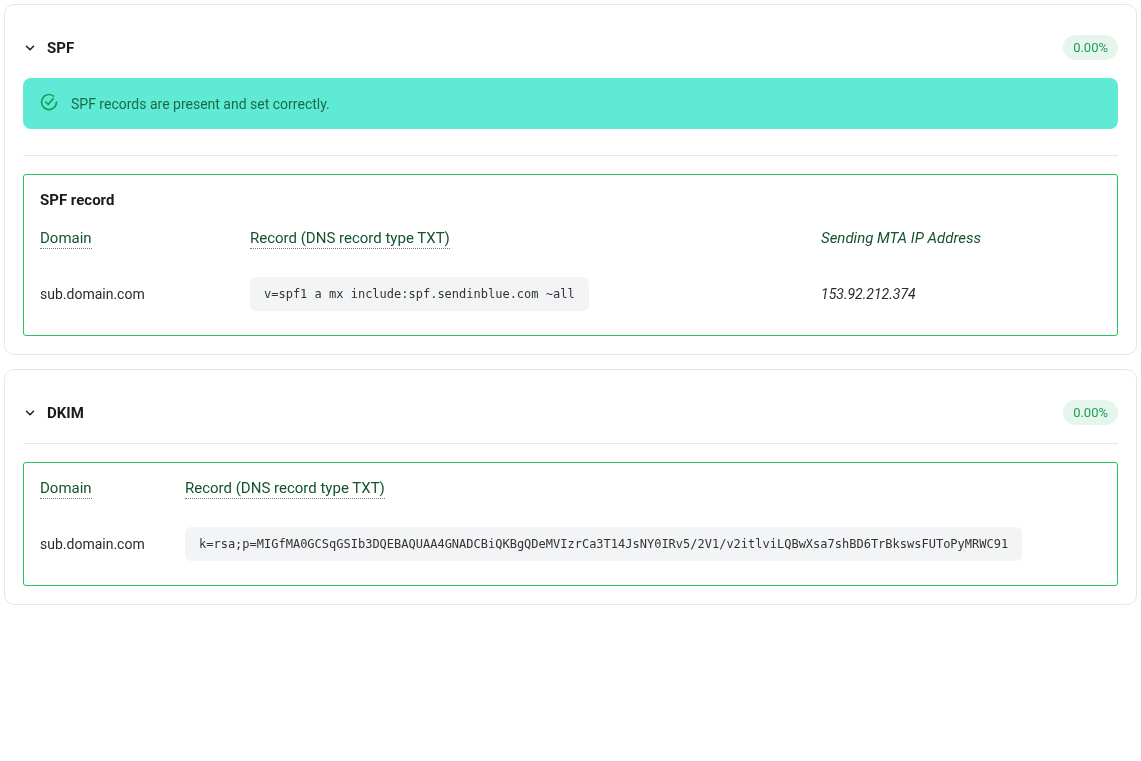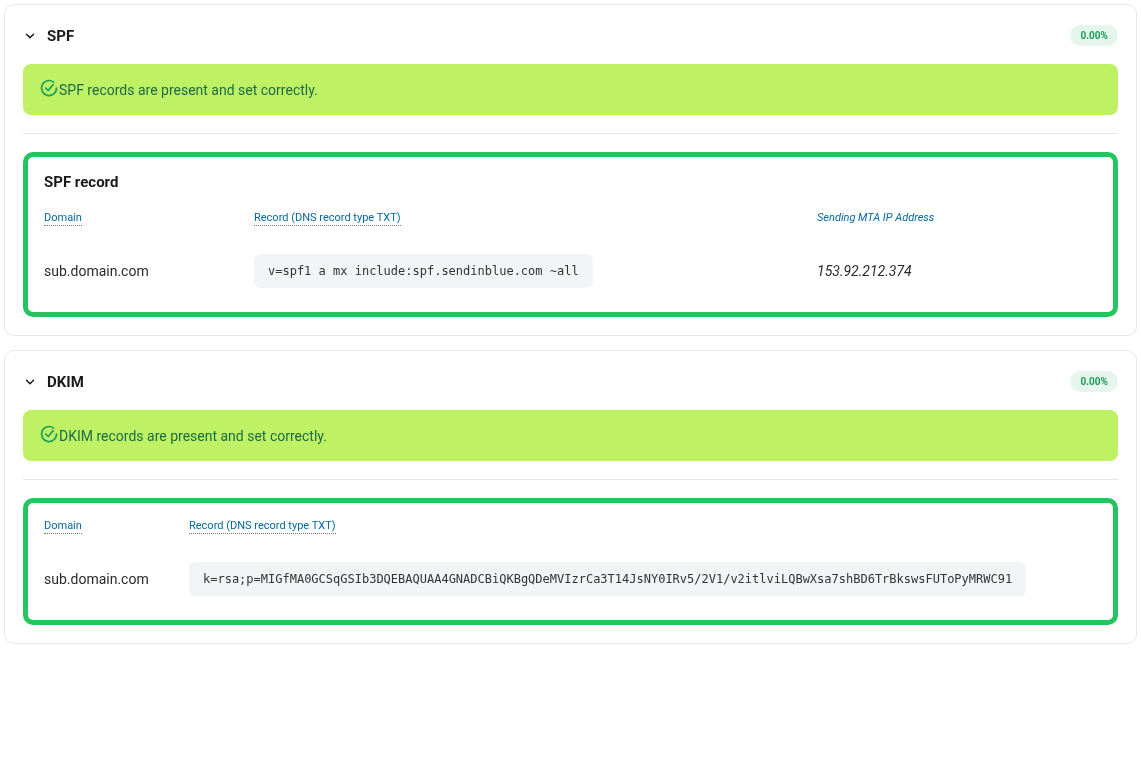--- a/index.html
+++ b/index.html
@@ -10,21 +10,21 @@
     body {
       font-family: -apple-system, BlinkMacSystemFont, "Segoe UI", Roboto, Helvetica, Arial, sans-serif;
       background: #ffffff;
       padding: 4px;
       color: #1a1a1a;
       font-size: 14px;
     }
     .panel {
       border: 1px solid #e5e7eb;
       border-radius: 10px;
-      padding: 20px 18px 18px 18px;
+      padding: 30px 18px 18px 18px;
       margin-bottom: 14px;
       background: #fff;
     }
     .panel-header {
       display: flex;
       align-items: center;
       justify-content: space-between;
       margin-bottom: 18px;
     }
     .panel-header-left {
@@ -41,46 +41,47 @@
       color: #1a1a1a;
     }
     .panel-title {
       font-weight: 700;
       font-size: 15px;
       color: #1a1a1a;
     }
     .badge {
       background: #e6f6ed;
       color: #1b9e5a;
-      font-weight: 700;
-      font-size: 10px;
+      font-weight: 400;
+      font-size: 13px;
       padding: 5px 10px;
       border-radius: 14px;
     }
     .alert {
-      background: #bef264;
+      background: #5eead4;
       color: #1c6b47;
       border-radius: 8px;
       padding: 14px 16px;
       display: flex;
       align-items: center;
-      margin-bottom: 18px;
+      gap: 12px;
+      margin-bottom: 26px;
       font-size: 14px;
     }
     .alert svg {
       flex-shrink: 0;
     }
     .divider {
       border: none;
       border-top: 1px solid #e5e7eb;
       margin: 0 0 18px 0;
     }
     .card {
-      border: 5px solid #22c55e;
-      border-radius: 10px;
+      border: 1px solid #22c55e;
+      border-radius: 3px;
       padding: 16px 16px 18px 16px;
       overflow-x: auto;
     }
     .card::-webkit-scrollbar {
       height: 8px;
     }
     .card::-webkit-scrollbar-track {
       background: #f0f0f0;
       border-radius: 4px;
     }
@@ -98,22 +99,22 @@
       display: table;
       width: 100%;
       min-width: 100%;
     }
     .table-row {
       display: table-row;
     }
     .table-header-cell {
       display: table-cell;
       padding: 0 12px 24px 0;
-      font-size: 11px;
-      color: #0369a1;
+      font-size: 15px;
+      color: #14532d;
       white-space: nowrap;
       vertical-align: top;
     }
     .table-header-cell.underlined span {
       border-bottom: 1px dotted #7a7a7a;
       padding-bottom: 1px;
     }
     .table-cell {
       display: table-cell;
       padding: 6px 12px 6px 0;
@@ -194,29 +195,20 @@
       <span class="chevron">
         <svg width="14" height="14" viewBox="0 0 24 24" fill="none" stroke="currentColor" stroke-width="2.5" stroke-linecap="round" stroke-linejoin="round">
             <polyline points="6 9 12 15 18 9"></polyline>
           </svg>
       </span>
       <span class="panel-title">DKIM</span>
     </div>
     <span class="badge">0.00%</span>
   </div>
 
-  <div class="alert">
-    <span>
-      <svg width="20" height="20" viewBox="0 0 24 24" fill="none" stroke="#1b9e5a" stroke-width="2" stroke-linecap="round" stroke-linejoin="round">
-        <path d="M21 12a9 9 0 1 1-3.5-7.1"></path>
-        <polyline points="8 12 11 15 17 8"></polyline>
-      </svg>
-    </span>
-    <span>DKIM records are present and set correctly.</span>
-  </div>
 
   <hr class="divider">
 
   <div class="card">
     <div class="table wide-record">
       <div class="table-row">
         <div style="display:table-cell"></div>
       </div>
       <div class="table-row">
         <div class="table-header-cell underlined dkim-col-domain"><span>Domain</span></div>

